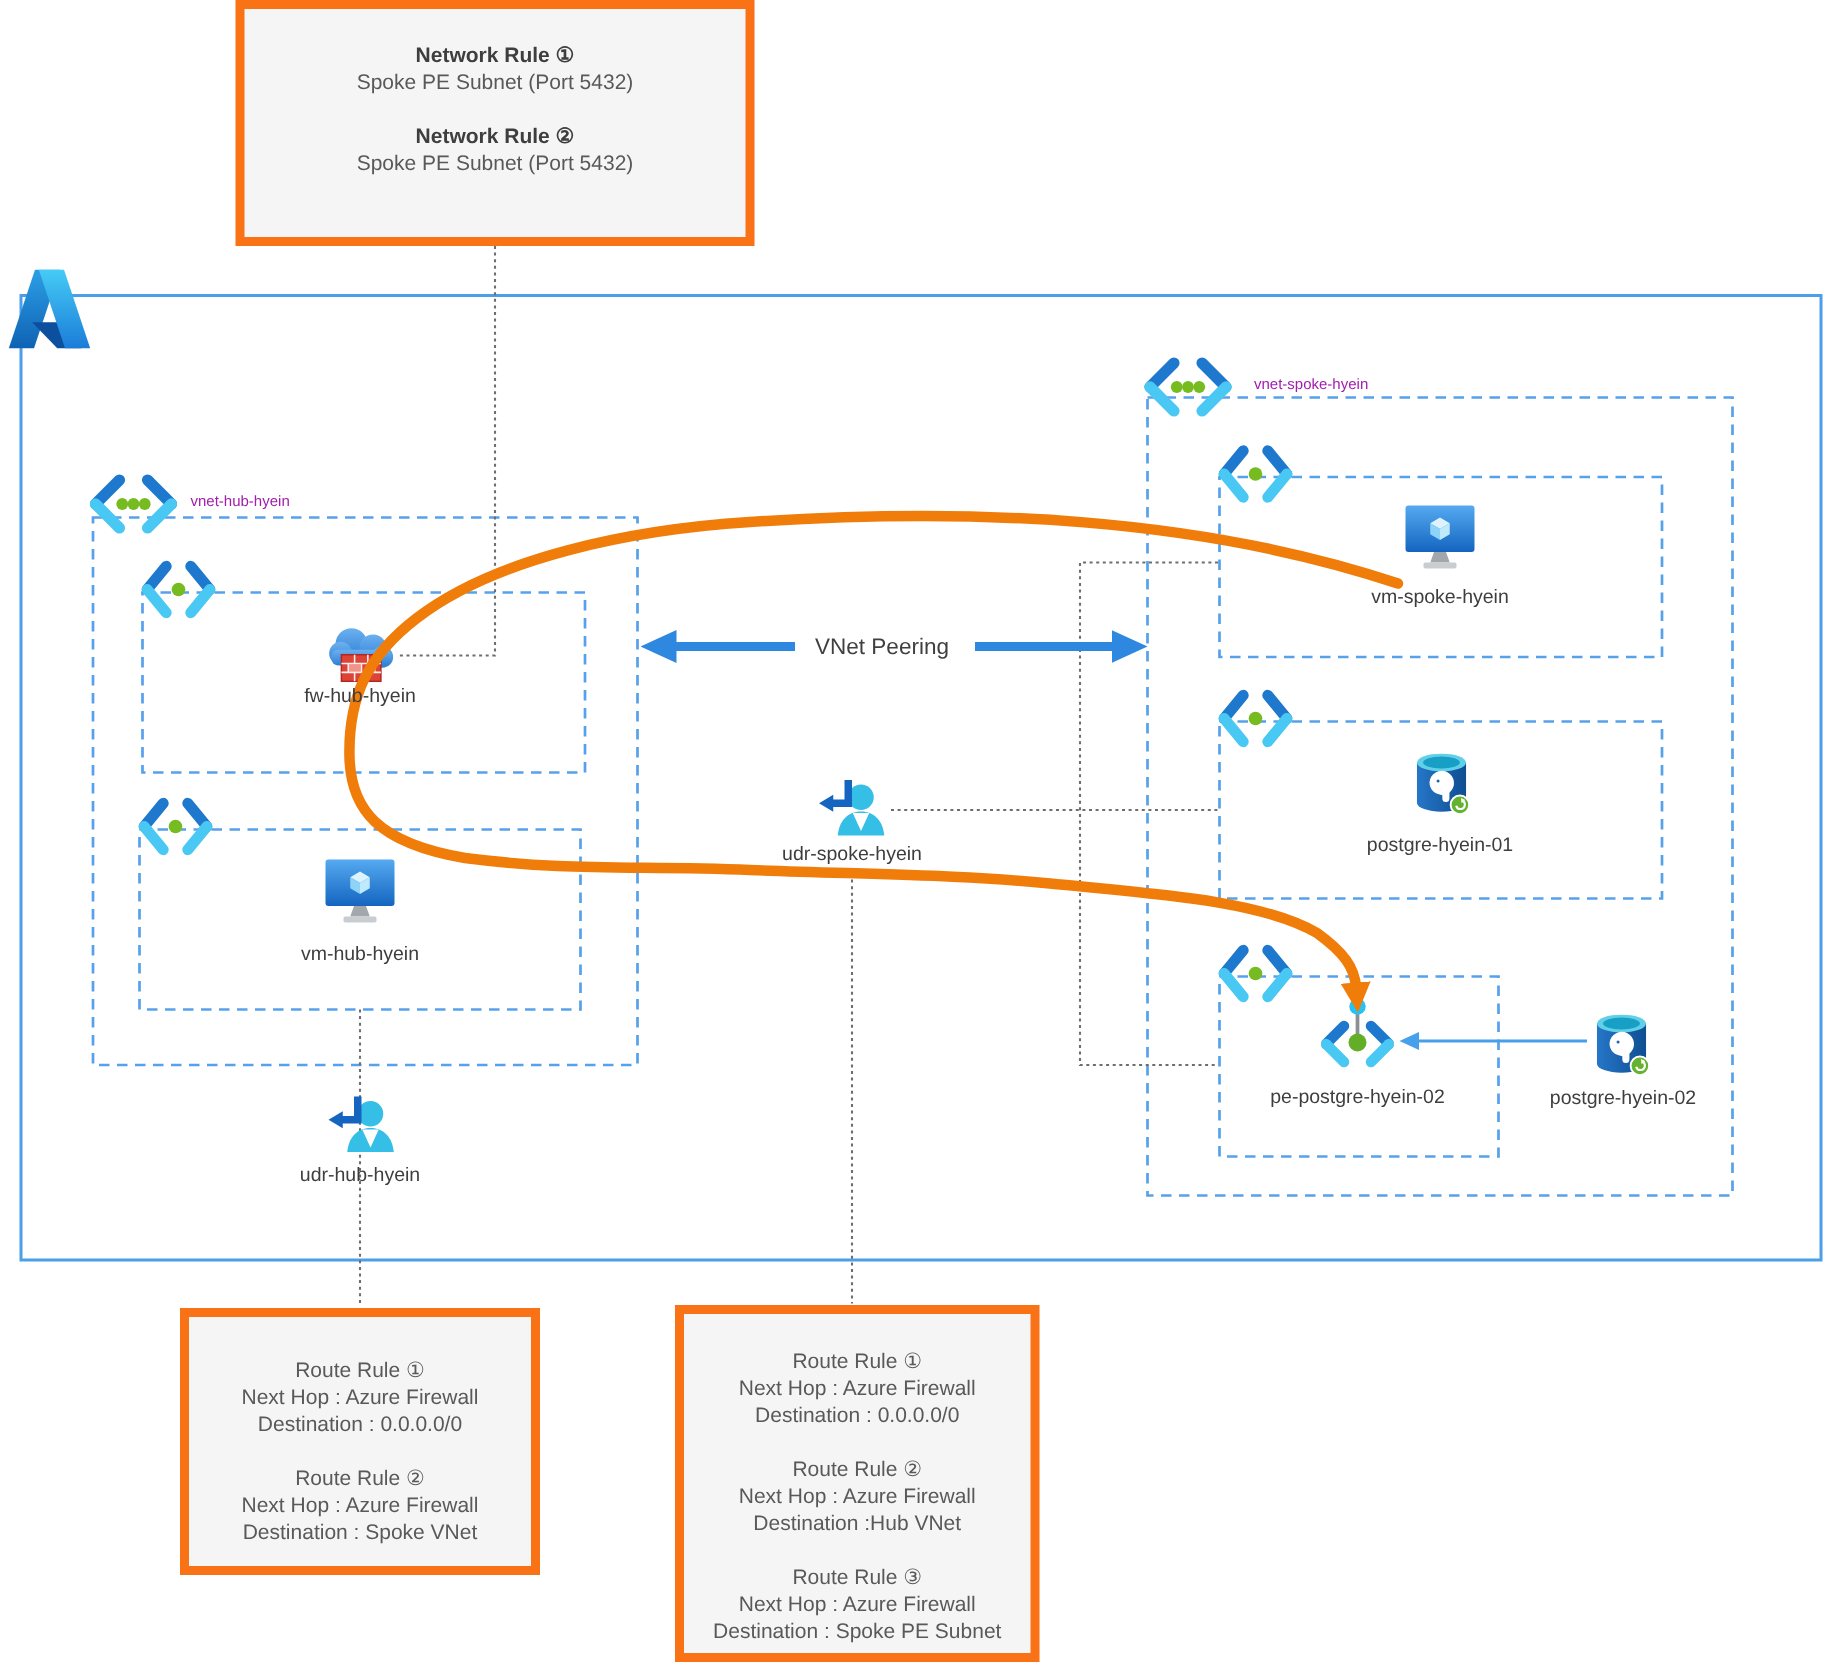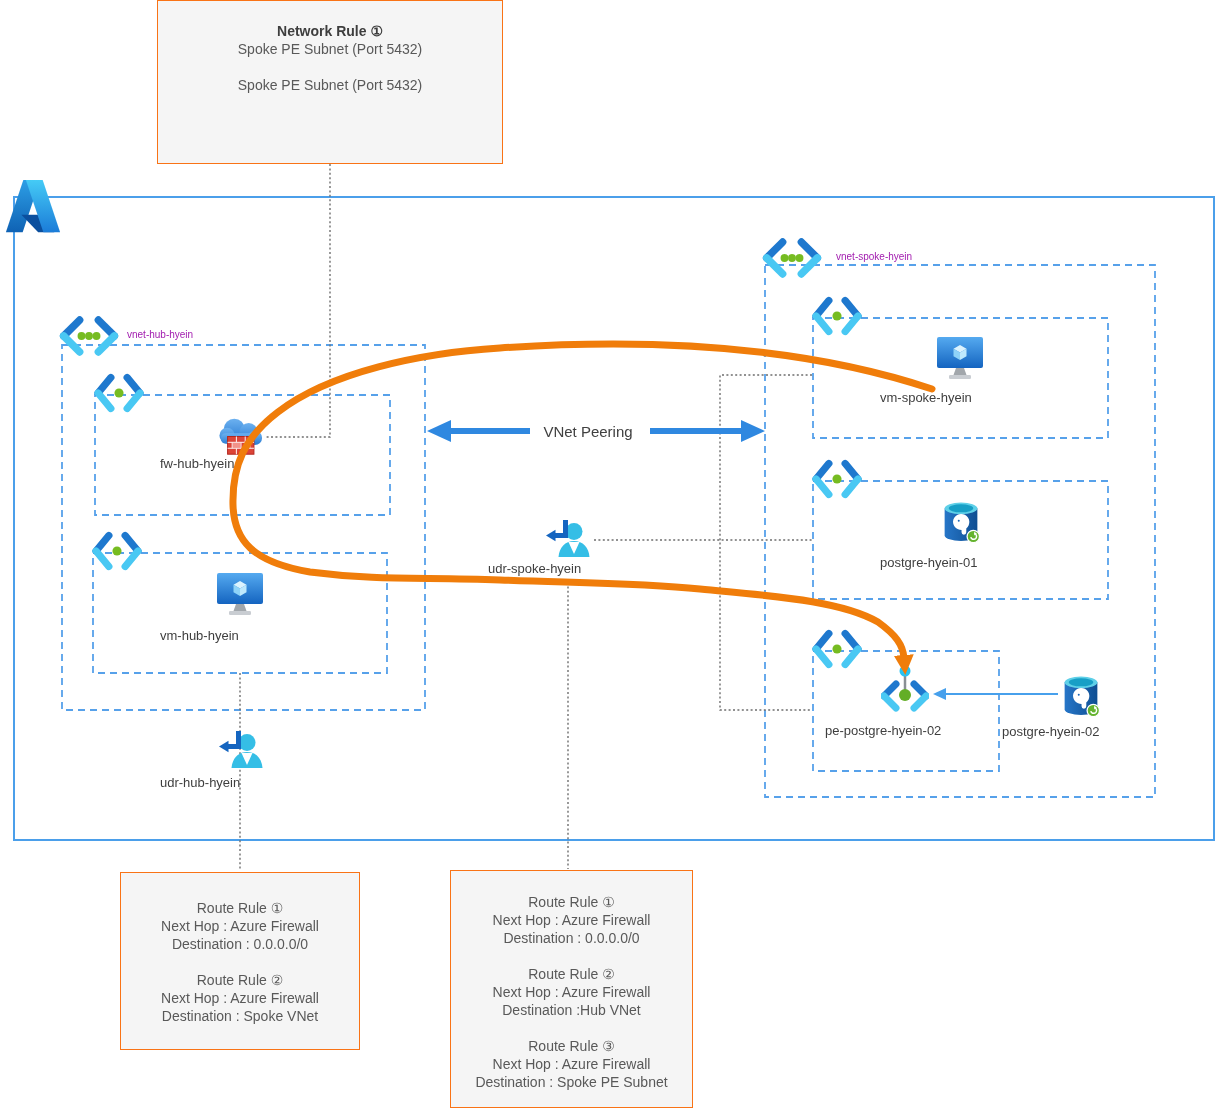--- a/index.html
+++ b/index.html
@@ -1,26 +1,26 @@
 <!DOCTYPE html>
 <html><head>
 <meta charset="utf-8">
 <style>
   html,body{margin:0;padding:0;background:#ffffff;}
   .canvas{position:relative;width:1217px;height:1110px;background:#ffffff;
           font-family:"Liberation Sans",sans-serif;overflow:hidden;}
   svg.icon{position:absolute;z-index:6;overflow:visible;}
   #connectors{position:absolute;left:0;top:0;z-index:3;}
   #flows{position:absolute;left:0;top:0;z-index:10;pointer-events:none;}
-  .note{position:absolute;z-index:2;background:#F5F5F5;border:1px solid #f97316;
+  .note{position:absolute;z-index:2;background:#F5F5F5;border:6px solid #f97316;
         color:#595959;font-size:14px;line-height:18px;text-align:center;box-sizing:border-box;}
   .rule{margin-bottom:18px;}
   .rule-title{font-weight:400;}
   .rule-title.bold{font-weight:700;color:#3E3E3E;}
-  .nlabel{position:absolute;z-index:12;font-size:13px;color:#3E3E3E;width:160px;}
+  .nlabel{position:absolute;z-index:12;font-size:13px;color:#3E3E3E;text-align:center;width:160px;}
   .vlabel{position:absolute;z-index:12;font-size:10px;color:#a21caf;white-space:nowrap;}
   .plabel{position:absolute;z-index:12;font-size:15px;color:#404040;text-align:center;width:160px;}
 </style>
 </head>
 <body>
 
 <div class="canvas">
 
   <svg width="0" height="0" style="position:absolute" aria-hidden="true">
     <defs>
@@ -175,20 +175,21 @@
 
     <line x1="1058" y1="694" x2="945" y2="694" stroke="#47A0EC" stroke-width="2" marker-end="url(#m-blue-small)"></line>
   </svg>
 
   <div class="note" style="left:157px;top:0;width:346px;height:164px;padding-top:21px">
     <div class="rule">
       <div class="rule-title bold">Network Rule ①</div>
       <div>Spoke PE Subnet (Port 5432)</div>
     </div>
     <div class="rule">
+      <div class="rule-title bold">Network Rule ②</div>
       <div>Spoke PE Subnet (Port 5432)</div>
     </div>
   </div>
 
   <div class="note" style="left:120px;top:872px;width:240px;height:178px;padding-top:26px">
     <div class="rule">
       <div class="rule-title">Route Rule ①</div>
       <div>Next Hop : Azure Firewall</div>
       <div>Destination : 0.0.0.0/0</div>
     </div>

